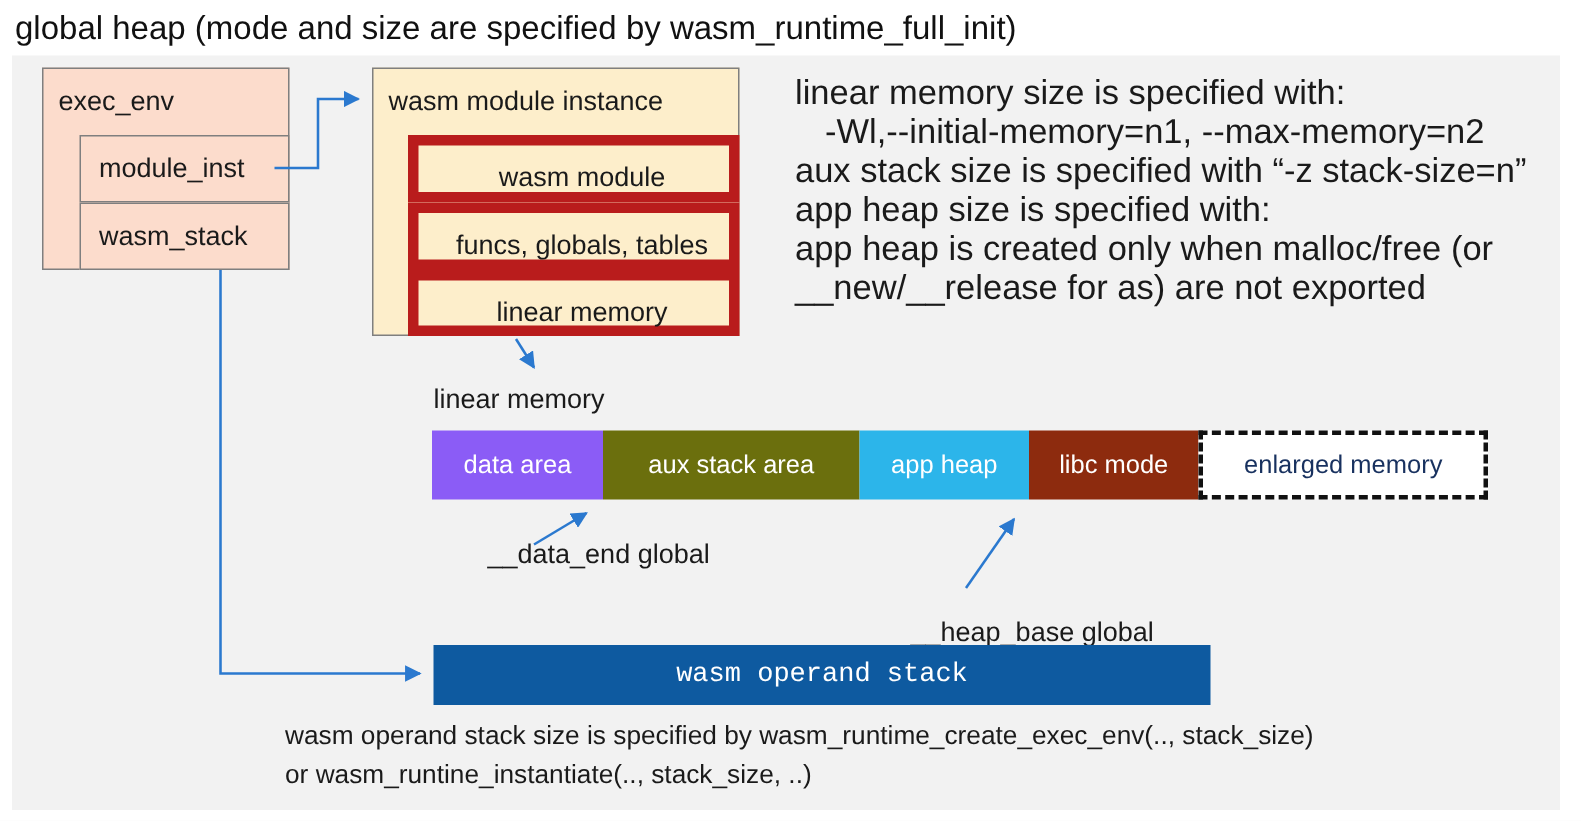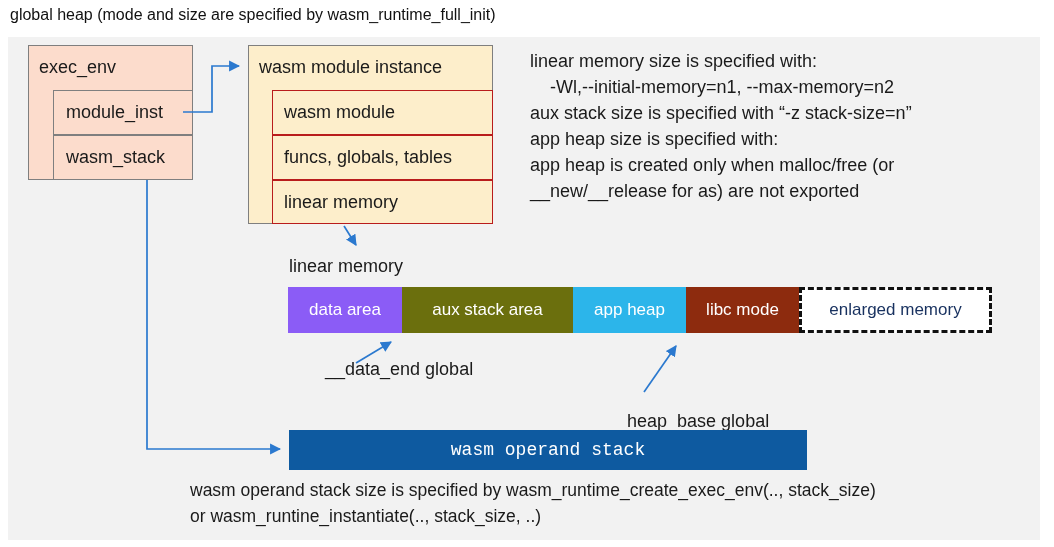--- a/index.html
+++ b/index.html
@@ -1,41 +1,41 @@
 <!DOCTYPE html>
 <html><head>
 <meta charset="utf-8">
 <style>
   html,body{margin:0;padding:0;background:#ffffff;}
   #stage{
     position:relative;width:1054px;height:547px;overflow:hidden;
     font-family:"Liberation Sans", sans-serif;color:#1a1a1a;background:#ffffff;
   }
   .abs{position:absolute;}
-  #title{left:10px;top:6px;font-size:16px;color:#111;}
+  #title{left:10px;top:6px;font-size:22px;color:#111;}
   #canvas{left:8px;top:37px;width:1032px;height:503px;background:#f2f2f2;}
 
   
   .box{box-sizing:border-box;border:1px solid #7f7f7f;}
   #exec-box{left:28px;top:45px;width:165px;height:135px;background:#fcdccc;}
   #exec-header{left:39px;top:57px;font-size:18px;}
   .exec-row{left:53px;width:140px;height:45px;background:#fcdccc;line-height:43px;padding-left:12px;font-size:18px;box-sizing:border-box;border:1px solid #7f7f7f;}
   #exec-row-0{top:90px;}
   #exec-row-1{top:135px;}
 
   
   #inst-box{left:248px;top:45px;width:245px;height:179px;background:#fdeecb;}
   #inst-header{left:259px;top:57px;font-size:18px;}
-  .inst-row{left:272px;width:221px;height:45px;background:#fdeecb;line-height:43px;padding-left:11px;font-size:18px;box-sizing:border-box;border:1px solid #b91c1c;}
+  .inst-row{left:272px;width:221px;height:45px;background:#fdeecb;line-height:43px;padding-left:11px;font-size:18px;box-sizing:border-box;border:7px solid #b91c1c;text-align:center;}
   #inst-row-0{top:90px;}
   #inst-row-1{top:135px;}
   #inst-row-2{top:180px;height:44px;}
 
   
-  #right-notes{left:530px;top:48px;width:512px;font-size:18px;line-height:26px;}
+  #right-notes{left:530px;top:48px;width:512px;font-size:23px;line-height:26px;}
   #right-notes .indent{padding-left:20px;}
 
   
   #lm-label{left:289px;top:256px;font-size:18px;}
   .seg{top:287px;height:46px;box-sizing:border-box;color:#ffffff;font-size:17px;
        display:flex;align-items:center;justify-content:center;white-space:nowrap;}
   #seg-0{left:288px;width:114px;background:#8b5cf6;}
   #seg-1{left:402px;width:171px;background:#6b6f0d;}
   #seg-2{left:573px;width:113px;background:#2cb5ea;}
   #seg-3{left:686px;width:113px;background:#8d2b0e;}

